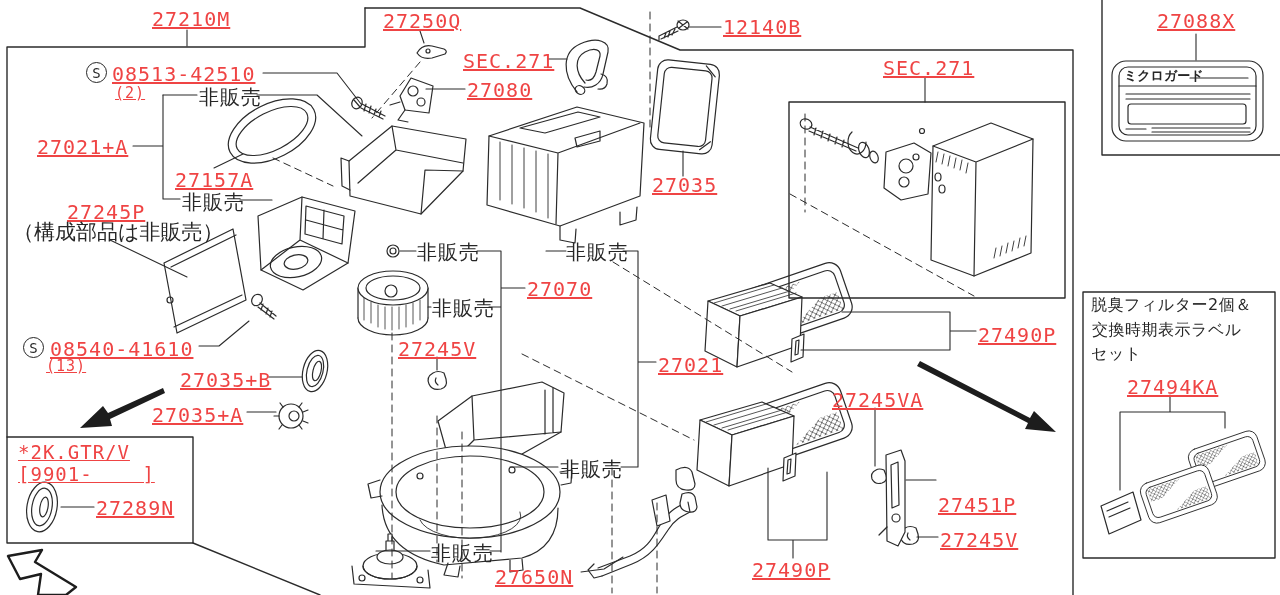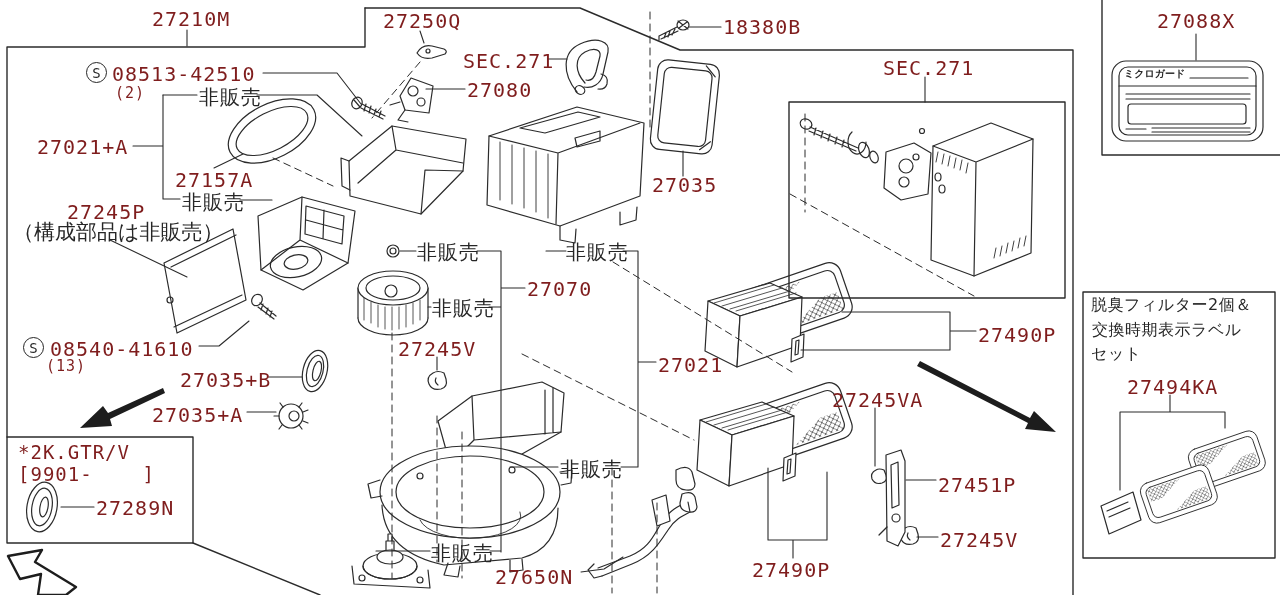--- a/index.html
+++ b/index.html
@@ -1,27 +1,27 @@
 <!DOCTYPE html>
 <html><head>
 <meta charset="utf-8">
 <style>
   html,body{margin:0;padding:0;background:#fff;}
   #stage{position:relative;width:1280px;height:595px;background:#ffffff;overflow:hidden;
          font-family:"DejaVu Sans Mono", monospace;color:#262626;}
   #art{position:absolute;left:0;top:0;}
   .pn{position:absolute;font:20px/1.05 "DejaVu Sans Mono", monospace;letter-spacing:1px;
-      color:#7f1d1d;white-space:pre;}
+      color:#ef4444;white-space:pre;text-decoration:underline;}
   .pn-s{font-size:15px;letter-spacing:1px;}
   .pn-19{font-size:19px;}
   .jp{position:absolute;font-family:"DejaVu Sans","Liberation Sans",sans-serif;
       font-size:20px;line-height:1.05;letter-spacing:1px;color:#262626;white-space:pre;}
   .jp-15{font-size:21px;letter-spacing:0px;}
   .jp-16{font-size:16px;letter-spacing:0.5px;}
-  .jp-tiny{font-size:10px;font-weight:bold;letter-spacing:0px;}
+  .jp-tiny{font-size:13px;font-weight:bold;letter-spacing:0px;}
   .s-circle{position:absolute;width:21px;height:21px;border:1.6px solid #262626;border-radius:50%;
             font:14px/21px "DejaVu Sans Mono",monospace;text-align:center;color:#262626;box-sizing:border-box;}
 </style>
 </head>
 <body>
 
 <div id="stage">
 
 <svg id="art" width="1280" height="595" viewBox="0 0 1280 595" stroke="#2b2b2b" fill="none" stroke-width="1.2" stroke-linecap="round" stroke-linejoin="round">
   <defs>
@@ -311,21 +311,21 @@
   <g fill="#1d1d1d" stroke="none">
     <path d="M920 361 L1030 418 L1034 411 L1056 432 L1025 429 L1028 423 L917 366 Z"></path>
   </g>
   <g fill="#fff" stroke="#1d1d1d" stroke-width="2.4">
     <path d="M8 556 L42 550 L35 562 L76 587 L66 595 L38 595 L41 574 L20 579 Z"></path>
   </g>
 </svg>
 
 <div class="pn" style="left:152px;top:9px">27210M</div>
 <div class="pn" style="left:383px;top:11px">27250Q</div>
-<div class="pn" style="left:723px;top:17px">18380B</div>
+<div class="pn" style="left:723px;top:17px">12140B</div>
 <div class="pn" style="left:1157px;top:11px">27088X</div>
 <div class="jp jp-tiny" style="left:1124px;top:69px">ミクロガード</div>
 
 <div class="s-circle" style="left:86px;top:62px">S</div>
 <div class="pn" style="left:112px;top:64px">08513-42510</div>
 <div class="pn pn-s" style="left:115px;top:86px">(2)</div>
 
 <div class="jp" style="left:199px;top:87px">非販売</div>
 <div class="pn" style="left:37px;top:137px">27021+A</div>
 <div class="pn" style="left:175px;top:170px">27157A</div>
@@ -354,21 +354,21 @@
 <div class="pn" style="left:527px;top:279px">27070</div>
 <div class="pn" style="left:398px;top:339px">27245V</div>
 <div class="jp" style="left:566px;top:242px">非販売</div>
 <div class="pn" style="left:658px;top:355px">27021</div>
 <div class="jp" style="left:560px;top:459px">非販売</div>
 <div class="jp" style="left:431px;top:543px">非販売</div>
 <div class="pn" style="left:495px;top:567px">27650N</div>
 
 <div class="pn" style="left:978px;top:325px">27490P</div>
 <div class="pn" style="left:832px;top:390px">27245VA</div>
-<div class="pn" style="left:938px;top:475px">27451P</div>
+<div class="pn" style="left:938px;top:495px">27451P</div>
 <div class="pn" style="left:940px;top:530px">27245V</div>
 <div class="pn" style="left:752px;top:560px">27490P</div>
 
 <div class="jp jp-16" style="left:1091px;top:297px">脱臭フィルター2個＆</div>
 <div class="jp jp-16" style="left:1092px;top:322px">交換時期表示ラベル</div>
 <div class="jp jp-16" style="left:1091px;top:346px">セット</div>
 <div class="pn" style="left:1127px;top:377px">27494KA</div>
 
 </div>
 

